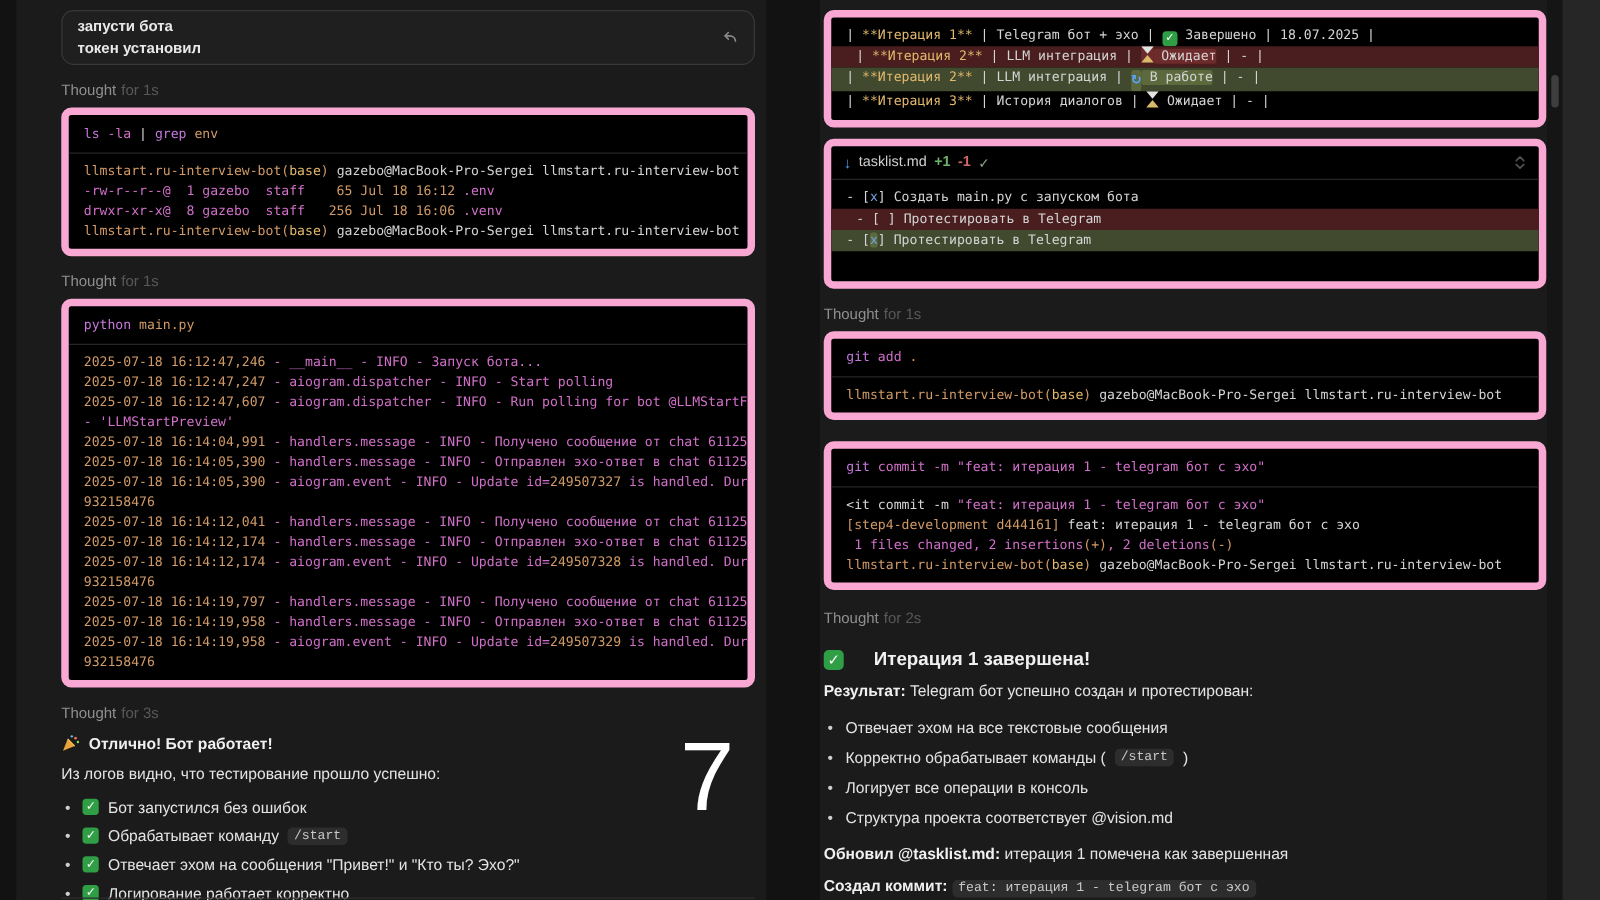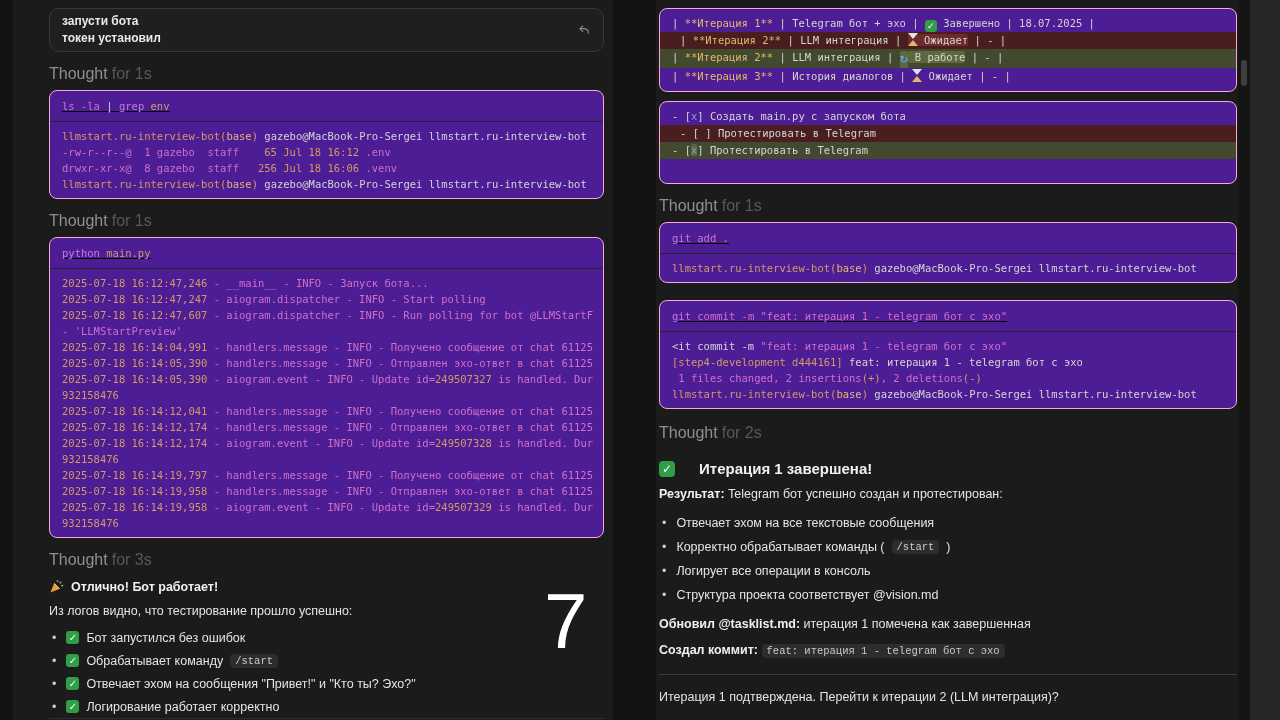--- a/index.html
+++ b/index.html
@@ -22,26 +22,26 @@
   
   .msgbox{
     display:flex;align-items:center;height:44px;box-sizing:border-box;
     background:#1f1f1f;border:1px solid #383838;border-radius:10px;padding:0 12px;
   }
   .msglines{flex:1;}
   .msglines div{font-size:12px;font-weight:700;line-height:17px;color:#e9e9e9;}
   .undo{color:#8a8a8a;display:inline-flex;}
 
   
-  .thought{margin:13px 0 7px;font-size:16px;cursor:default;}
+  .thought{margin:13px 0 7px;font-size:12px;cursor:default;}
   .thought .tl{color:#8f8f8f;}
   .thought .td{color:#585858;margin-left:4px;}
 
   
-  .card{background:#4c1d95;border:1px solid #f9a8d4;border-radius:8px;overflow:hidden;}
+  .card{background:#000000;border:6px solid #f9a8d4;border-radius:8px;overflow:hidden;}
   .cmd{padding:7px 12px;border-bottom:1px solid #262626;text-decoration:underline;}
   .cmd .tline{padding:0;}
   .out{padding:6px 0;}
   .out.pad-b{padding-bottom:24px;}
   .tline{
     font-family:"DejaVu Sans Mono",monospace;font-size:10.5px;line-height:16px;
     white-space:pre;overflow:hidden;padding:0 12px;color:#d4d4d4;
   }
   .lh17 .tline{line-height:17px;}
   .c-w{color:#d4d4d4;} .c-o{color:#d19a66;} .c-y{color:#e2b96d;}
@@ -212,20 +212,33 @@
     <div class="card lh17">
       <div class="out">
           <div class="tline"><span class="c-w">| </span><span class="c-y">**Итерация 1**</span><span class="c-w"> | Telegram бот + эхо | </span><span class="icseg ic-check"></span><span class="c-w"> Завершено | 18.07.2025 |</span></div>
           <div class="tline bg-r"><span class="c-w">| </span><span class="c-y">**Итерация 2**</span><span class="c-w"> | LLM интеграция | </span><span class="icseg ic-hourglass h-r"></span><span class="c-w h-r"> Ожидает</span><span class="c-w"> | - |</span></div>
           <div class="tline bg-g"><span class="c-w">| </span><span class="c-y">**Итерация 2**</span><span class="c-w"> | LLM интеграция | </span><span class="icseg ic-refresh h-g"></span><span class="c-w h-g"> В работе</span><span class="c-w"> | - |</span></div>
           <div class="tline"><span class="c-w">| </span><span class="c-y">**Итерация 3**</span><span class="c-w"> | История диалогов | </span><span class="icseg ic-hourglass"></span><span class="c-w"> Ожидает | - |</span></div>
         </div>
     </div>
 
     <div class="card lh17" style="margin-top:9px;">
+      <div class="fd-head">
+        <span class="md-ic"></span>
+        <span class="fname">tasklist.md</span>
+        <span class="plus">+1</span>
+        <span class="minus">-1</span>
+        <span class="fd-check"></span>
+        <span class="expand">
+          <svg width="10" height="12" viewBox="0 0 10 12" fill="none" stroke="#777" stroke-width="1.3" stroke-linecap="round" stroke-linejoin="round">
+              <path d="M2 4.5 L5 1.5 L8 4.5"></path>
+              <path d="M2 7.5 L5 10.5 L8 7.5"></path>
+            </svg>
+        </span>
+      </div>
       <div class="out pad-b">
           <div class="tline"><span class="c-w">- [</span><span class="c-b">x</span><span class="c-w">] Создать main.py с запуском бота</span></div>
           <div class="tline bg-r"><span class="c-w">- [ ] Протестировать в Telegram</span></div>
           <div class="tline bg-g"><span class="c-w">- [</span><span class="c-b h-g">x</span><span class="c-w">] Протестировать в Telegram</span></div>
         </div>
     </div>
 
     <div class="thought">
       <span class="tl">Thought</span><span class="td">for 1s</span>
     </div>

